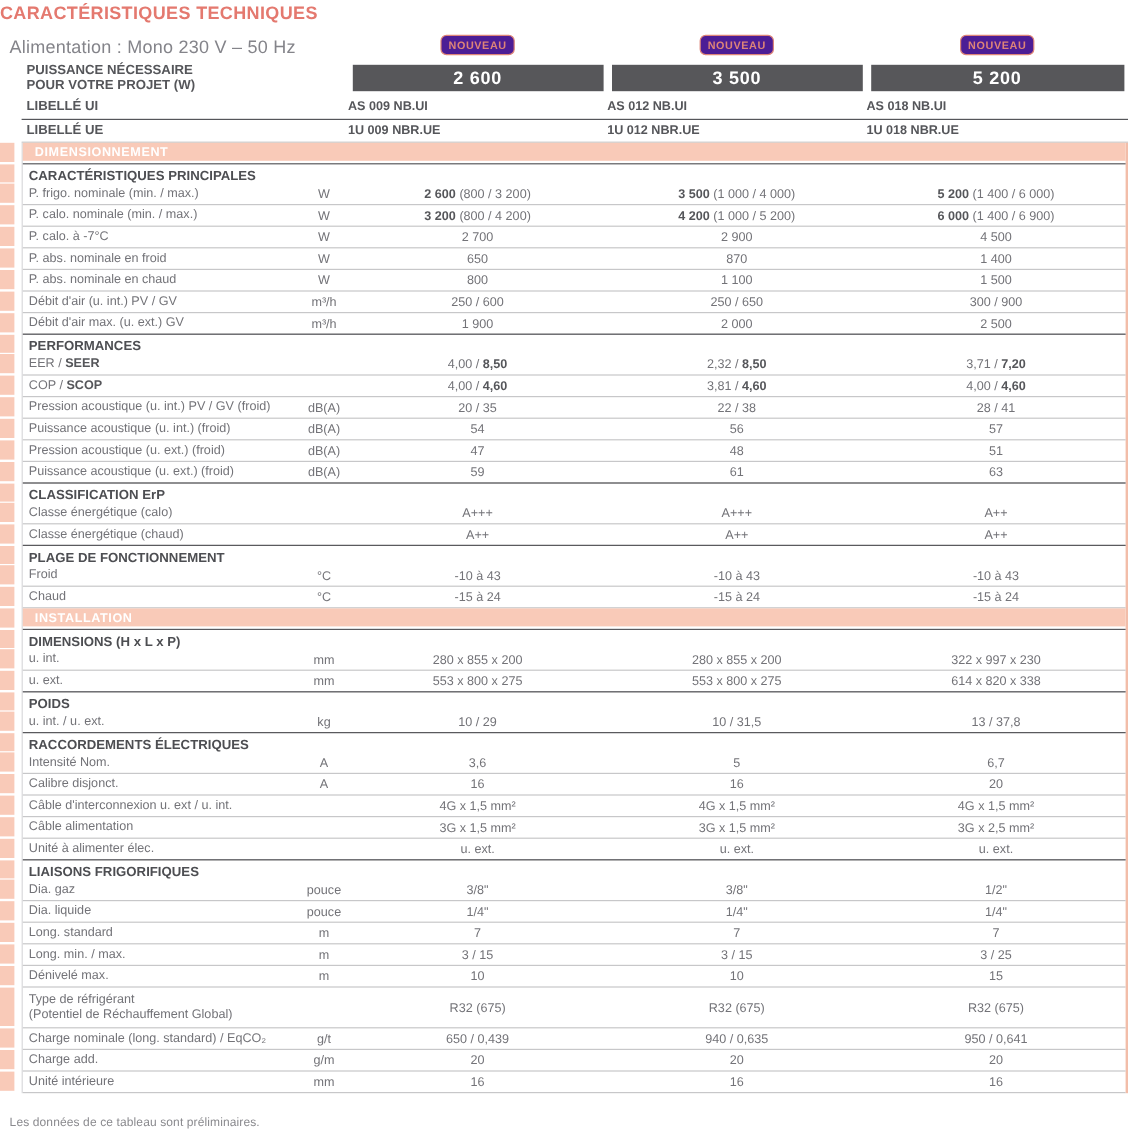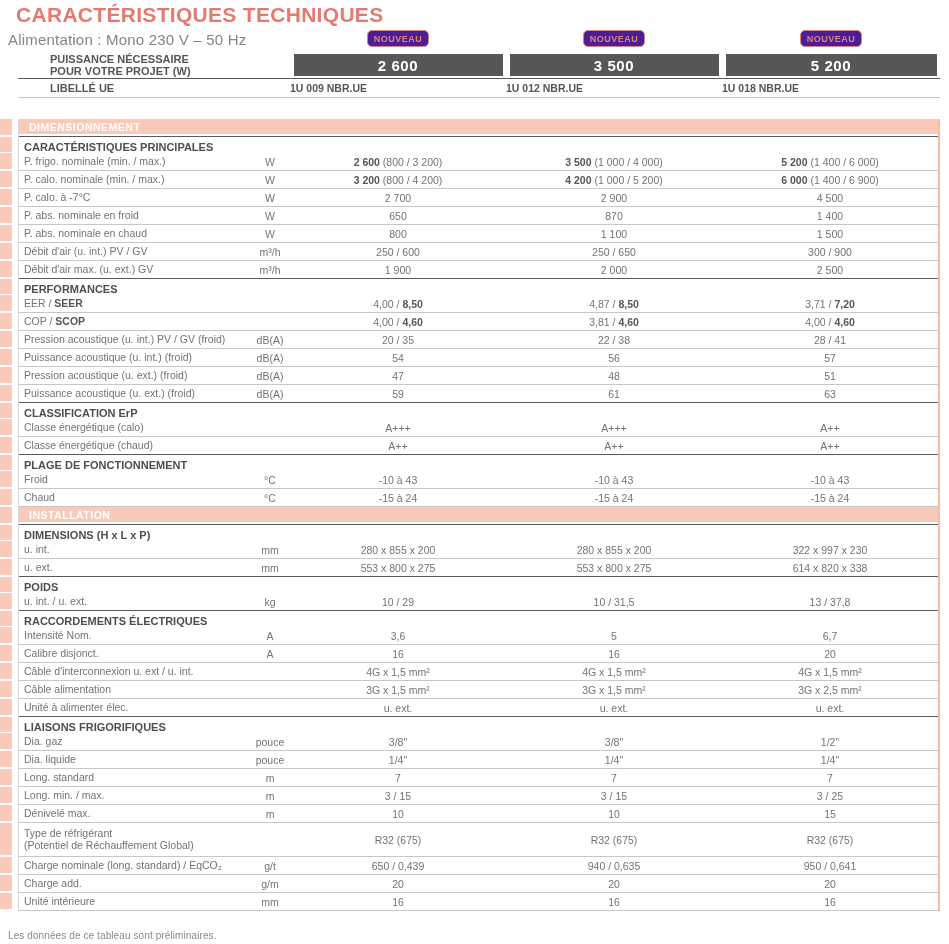--- a/index.html
+++ b/index.html
@@ -2,41 +2,41 @@
 <html><head>
 <meta charset="utf-8">
 <style>
   * { box-sizing: border-box; }
   html,body { margin:0; padding:0; }
   body {
     width:949px; height:944px; background:#ffffff; position:relative; overflow:hidden;
     font-family:"Liberation Sans", sans-serif; color:#75757a;
   }
   .title {
-    position:absolute; left:16px; top:3px;
-    font-size:21px; font-weight:bold; color:#e4796f; letter-spacing:.3px;
+    position:absolute; left:0; top:3px;
+    font-size:15px; font-weight:bold; color:#e4796f; letter-spacing:.3px;
   }
   .subtitle {
     position:absolute; left:8px; top:31px;
     font-size:15px; color:#84848a; letter-spacing:.2px;
   }
   .head { position:absolute; left:18px; top:22px; width:922px; }
   .cols { display:grid; grid-template-columns:232px 40px 216px 216px 218px; align-items:center; }
   .table-body .cols { grid-template-columns:231px 40px 216px 216px 216px; }
 
   .badge-row { height:30px; }
   .badge-cell { grid-column:auto; text-align:center; }
   .badge-cell:first-of-type { grid-column:3; }
   .badge {
     display:inline-block; border:1.3px solid #dd8478; border-radius:5px;
     color:#dd8478; font-weight:bold; font-size:9px; letter-spacing:.5px;
     padding:3px 6px 2px 6px; background:#4c1d95;
   }
   .power-row { height:26px; }
-  .head-label { grid-column:1 / 3; padding-left:4px; font-size:11px; font-weight:bold; color:#55565a; line-height:12px;margin-left:28px; }
+  .head-label { grid-column:1 / 3; padding-left:4px; font-size:11px; font-weight:bold; color:#55565a; line-height:12px; }
   .power-box {
     background:#57575a; color:#ffffff; height:22px; margin:0 3.5px;
     display:flex; align-items:center; justify-content:center;
     font-size:15px; font-weight:bold; letter-spacing:.6px;
   }
   .ui-row { height:21px; }
   .ue-row { height:20px; border-top:1.5px solid #55565a; border-bottom:1px solid #c7c7c9; }
   .ui-row .val, .ue-row .val { font-weight:bold; color:#55565a; font-size:10.5px; }
 
   .table-body {
@@ -83,20 +83,26 @@
     </div>
   <div class="cols power-row">
     <div class="head-label">
       <div>PUISSANCE NÉCESSAIRE</div>
       <div>POUR VOTRE PROJET (W)</div>
     </div>
   <div class="power-box">2 600</div>
       <div class="power-box">3 500</div>
       <div class="power-box">5 200</div>
     </div>
+  <div class="cols ui-row">
+    <div class="head-label">LIBELLÉ UI</div>
+  <div class="val">AS 009 NB.UI</div>
+      <div class="val">AS 012 NB.UI</div>
+      <div class="val">AS 018 NB.UI</div>
+    </div>
   <div class="cols ue-row">
     <div class="head-label">LIBELLÉ UE</div>
   <div class="val">1U 009 NBR.UE</div>
       <div class="val">1U 012 NBR.UE</div>
       <div class="val">1U 018 NBR.UE</div>
     </div>
 </div>
 
 <div class="table-body">
     <div class="band">DIMENSIONNEMENT</div>
@@ -152,21 +158,21 @@
       <div class="val"><span>2 000</span></div>
       <div class="val"><span>2 500</span></div>
     </div>
     <div class="subhead">
       <span>PERFORMANCES</span>
     </div>
     <div class="cols row">
       <div class="label"><span>EER / </span><span class="b">SEER</span></div>
       <div class="unit"></div>
       <div class="val"><span>4,00 / </span><span class="b">8,50</span></div>
-      <div class="val"><span>4,87 / </span><span class="b">8,50</span></div>
+      <div class="val"><span>2,32 / </span><span class="b">8,50</span></div>
       <div class="val"><span>3,71 / </span><span class="b">7,20</span></div>
     </div>
     <div class="cols row">
       <div class="label"><span>COP / </span><span class="b">SCOP</span></div>
       <div class="unit"></div>
       <div class="val"><span>4,00 / </span><span class="b">4,60</span></div>
       <div class="val"><span>3,81 / </span><span class="b">4,60</span></div>
       <div class="val"><span>4,00 / </span><span class="b">4,60</span></div>
     </div>
     <div class="cols row">

